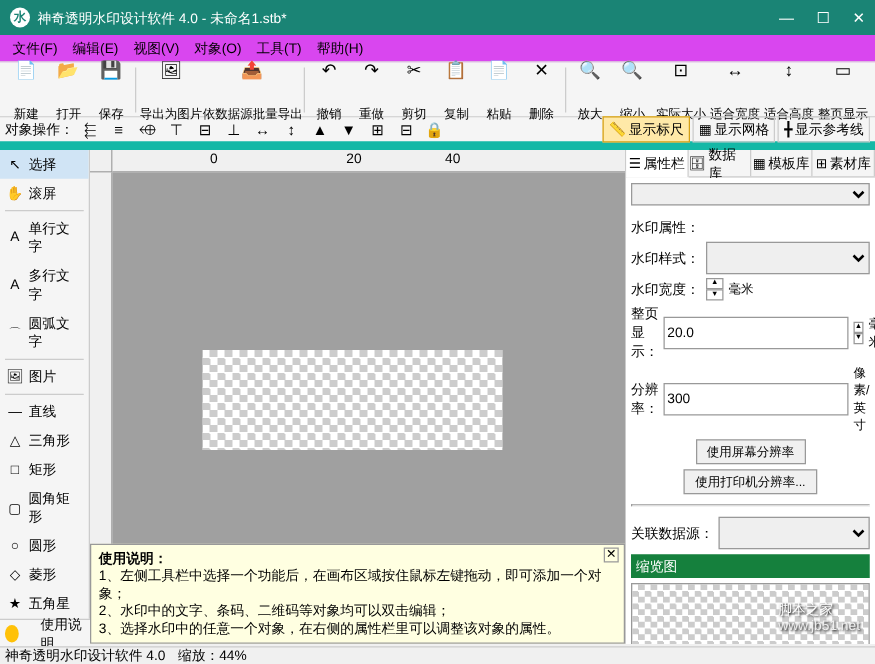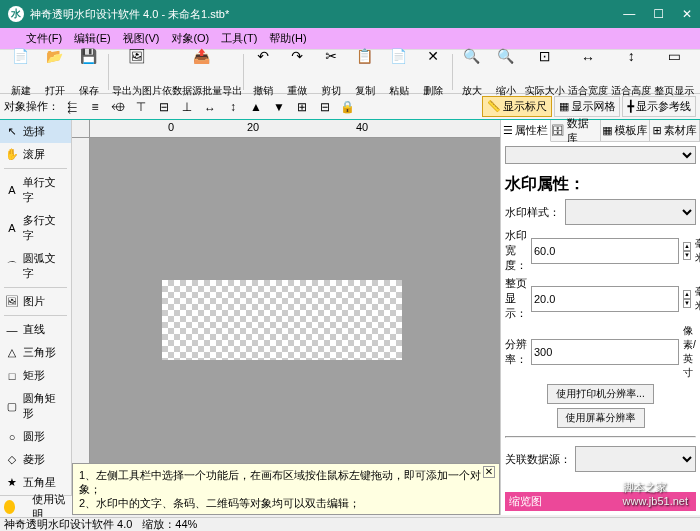--- a/index.html
+++ b/index.html
@@ -2,28 +2,28 @@
 <html><head>
 <meta charset="utf-8">
 <style>
 *{margin:0;padding:0;box-sizing:border-box;font-family:"Microsoft YaHei",SimSun,sans-serif;font-size:11px}
 body{width:700px;height:531px;background:#f0f0f0;overflow:hidden;position:relative}
 .titlebar{height:28px;background:#1a8475;color:#fff;display:flex;align-items:center;padding:0 8px}
 .titlebar .logo{width:16px;height:16px;background:#fff;border-radius:50%;margin-right:6px;display:flex;align-items:center;justify-content:center;color:#1a8475;font-size:10px;font-weight:bold}
 .titlebar .title{flex:1}
 .win-btns{display:flex;gap:18px}
 .win-btns span{cursor:pointer;font-size:12px}
-.menubar{height:22px;background:#f0abfc;display:flex;align-items:center;padding:0 20px;border-bottom:1px solid #ddd}
+.menubar{height:22px;background:#d946ef;display:flex;align-items:center;padding:0 4px;border-bottom:1px solid #ddd}
 .menubar span{padding:0 6px;cursor:pointer}
 .toolbar{height:44px;background:#f5f5f5;display:flex;align-items:center;padding:2px 4px;border-bottom:1px solid #ccc;gap:0}
 .tb-btn{display:flex;flex-direction:column;align-items:center;padding:2px 4px;cursor:pointer;min-width:34px}
 .tb-btn .ic{width:20px;height:20px;display:flex;align-items:center;justify-content:center;font-size:14px}
 .tb-btn .lbl{font-size:10px;margin-top:18px;white-space:nowrap}
 .sep{width:1px;height:36px;background:#ccc;margin:0 2px}
-.toolbar2{height:26px;background:#f5f5f5;display:flex;align-items:center;padding:0 4px;border-bottom:1px solid #14b8a6}
+.toolbar2{height:26px;background:#f5f5f5;display:flex;align-items:center;padding:0 4px;border-bottom:7px solid #14b8a6}
 .tb2-left{display:flex;align-items:center;gap:3px}
 .tb2-btn{width:20px;height:20px;display:flex;align-items:center;justify-content:center;cursor:pointer;font-size:12px}
 .tb2-right{margin-left:auto;display:flex;gap:2px}
 .toggle{display:flex;align-items:center;padding:2px 4px;border:1px solid #ccc;cursor:pointer;gap:2px}
 .toggle.on{background:#ffe9a8;border-color:#d4a017}
 .toggle .ic{font-size:11px}
 .main{display:flex;height:395px}
 .leftbar{width:72px;background:#f5f5f5;border-right:1px solid #ccc;overflow-y:auto}
 .lb-item{display:flex;align-items:center;padding:4px 5px;cursor:pointer;gap:4px}
 .lb-item.sel{background:#d0e4f5}
@@ -35,29 +35,29 @@
 .ruler-c{position:absolute;top:0;left:0;width:18px;height:18px;background:#f0f0f0;border-right:1px solid #999;border-bottom:1px solid #999}
 .canvas{position:absolute;top:160px;left:90px;width:240px;height:80px;background:repeating-conic-gradient(#ccc 0 25%,#fff 0 50%) 0 0/12px 12px}
 .help-box{position:absolute;bottom:0;left:0;right:0;background:#ffffe1;border:1px solid #999;padding:4px 6px;font-size:10px;line-height:14px}
 .help-box .close{position:absolute;top:2px;right:4px;cursor:pointer;font-size:10px;border:1px solid #999;width:12px;height:12px;text-align:center;line-height:10px}
 .rightpanel{width:200px;background:#f5f5f5;border-left:1px solid #ccc;display:flex;flex-direction:column}
 .rp-tabs{display:flex;border-bottom:1px solid #ccc;height:22px}
 .rp-tab{flex:1;display:flex;align-items:center;justify-content:center;gap:2px;cursor:pointer;border-right:1px solid #ccc;font-size:10px}
 .rp-tab.active{background:#fff;border-bottom:1px solid #fff;margin-bottom:-1px}
 .rp-body{padding:4px;flex:1;overflow:auto;background:#fff}
 .rp-dd{width:100%;height:18px;border:1px solid #999;margin-bottom:6px}
-.prop-title{font-weight:bold;margin:4px 0;font-size:16px}
+.prop-title{font-weight:normal;margin:4px 0;font-size:11px}
 .prop-row{display:flex;align-items:center;margin:3px 0;gap:4px}
 .prop-row label{width:56px;font-size:11px}
 .prop-row input,.prop-row select{flex:1;height:18px;border:1px solid #999;padding:12px 2px;font-size:11px}
 .prop-row .unit{width:50px;font-size:10px}
 .spin{width:14px;display:flex;flex-direction:column}
 .spin span{height:9px;border:1px solid #999;font-size:6px;text-align:center;line-height:7px;cursor:pointer}
 .prop-btn{display:block;margin:4px auto;padding:2px 8px;border:1px solid #999;background:#f0f0f0;cursor:pointer;font-size:10px}
-.thumb-title{background:#ec4899;color:#fff;padding:2px 4px;font-size:11px;margin-top:20px}
+.thumb-title{background:#15803d;color:#fff;padding:2px 4px;font-size:11px;margin-top:4px}
 .thumb{height:50px;background:repeating-conic-gradient(#ccc 0 25%,#fff 0 50%) 0 0/10px 10px;border:1px solid #999;margin:4px 0}
 .bottombar{position:absolute;bottom:14px;left:0;width:72px;height:22px;background:#f5f5f5;display:flex;align-items:center;padding:0 4px;gap:17px;border-top:1px solid #ccc}
 .bottombar .ic{width:14px;height:14px;background:#ffc107;border-radius:50%}
 .watermark{position:absolute;bottom:24px;right:12px;color:#fff;font-family:KaiTi,serif;font-size:24px;text-shadow:1px 1px 2px #000;pointer-events:none;z-index:50}
 .watermark .sub{font-size:11px;text-align:left;color:#eee}
 .statusbar{position:absolute;bottom:0;left:0;right:0;height:14px;background:#f0f0f0;border-top:1px solid #ccc;display:flex;align-items:center;padding:0 4px;font-size:10px;gap:10px}
 </style>
 </head>
 <body>
 
@@ -242,29 +242,31 @@
       </div>
       <div class="lb-item">
         <span class="ic">★</span>
         <span>五角星</span>
       </div>
     </div>
   <div class="canvas-area">
     <div class="ruler-c"></div>
     <div class="ruler-h">
       <span style="left:78px">0</span>
-      <span style="left:157px">20</span>
+      <span style="left:187px">20</span>
       <span style="left:266px">40</span>
     </div>
     <div class="ruler-v"></div>
     <div class="canvas"></div>
     <div class="help-box">
       <span class="close">✕</span>
+      <div style="font-weight:bold">使用说明：</div>
       <div>1、左侧工具栏中选择一个功能后，在画布区域按住鼠标左键拖动，即可添加一个对象；</div>
       <div>2、水印中的文字、条码、二维码等对象均可以双击编辑；</div>
+      <div>3、选择水印中的任意一个对象，在右侧的属性栏里可以调整该对象的属性。</div>
     </div>
   </div>
   <div class="rightpanel">
     <div class="rp-tabs" id="rtabs">
         <div class="rp-tab active">
           <span>☰</span>
           <span>属性栏</span>
         </div>
         <div class="rp-tab">
           <span>🗄</span>
@@ -281,43 +283,42 @@
       </div>
     <div class="rp-body">
       <select class="rp-dd"></select>
       <div class="prop-title">水印属性：</div>
       <div class="prop-row">
         <label>水印样式：</label>
         <select><option>无边框水印</option></select>
       </div>
       <div class="prop-row">
         <label>水印宽度：</label>
-        <input value="60.0" style="">
         <div class="spin">
             <span>▲</span>
             <span>▼</span>
           </div>
         <span class="unit">毫米</span>
       </div>
       <div class="prop-row">
         <label>整页显示：</label>
         <input value="20.0" style="">
         <div class="spin">
             <span>▲</span>
             <span>▼</span>
           </div>
         <span class="unit">毫米</span>
       </div>
       <div class="prop-row">
         <label>分辨率：</label>
         <input value="300" style="">
         <span class="unit">像素/英寸</span>
       </div>
+      <button class="prop-btn">使用屏幕分辨率</button>
       <button class="prop-btn">使用打印机分辨率...</button>
-      <button class="prop-btn">使用屏幕分辨率</button>
       <hr style="margin:8px 0">
       <div class="prop-row">
         <label style="width:66px">关联数据源：</label>
         <select><option>&lt;不关联数据源&gt;</option></select>
       </div>
       <div class="thumb-title">缩览图</div>
       <div class="thumb"></div>
     </div>
   </div>
 </div>

